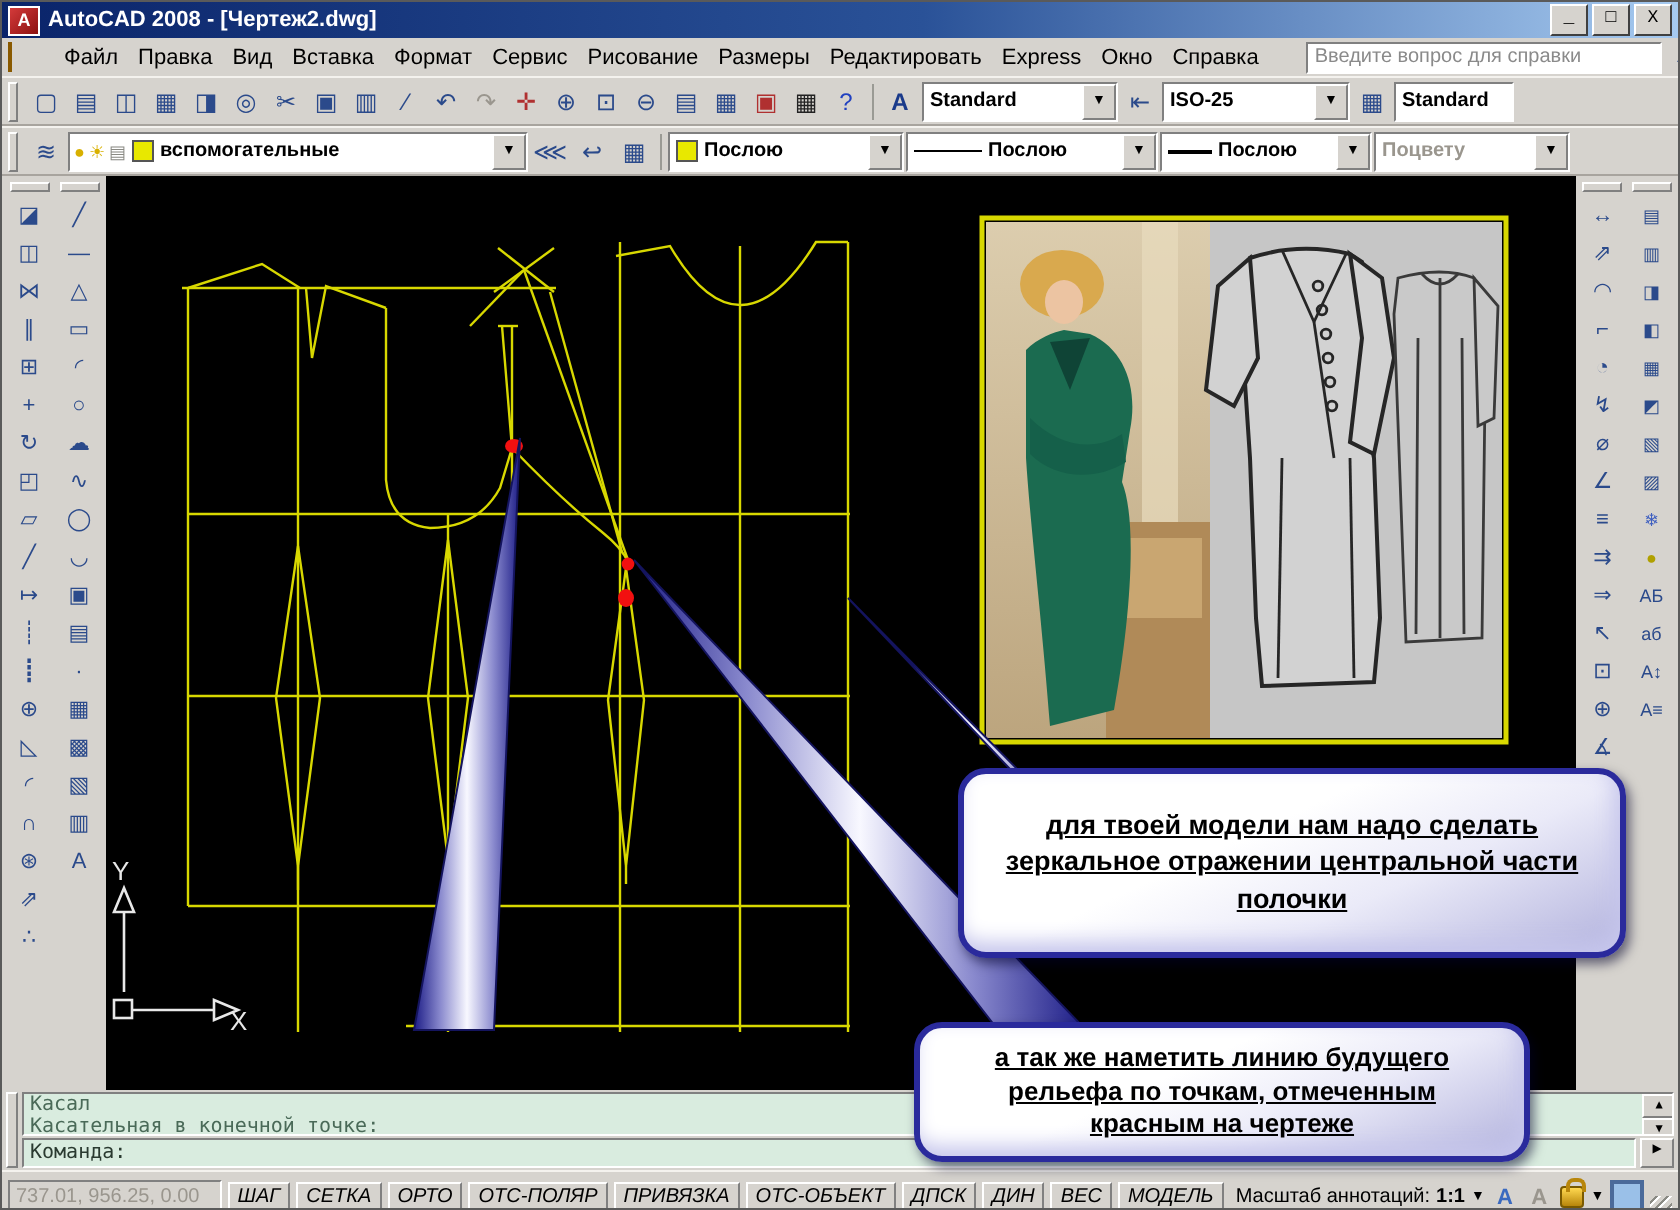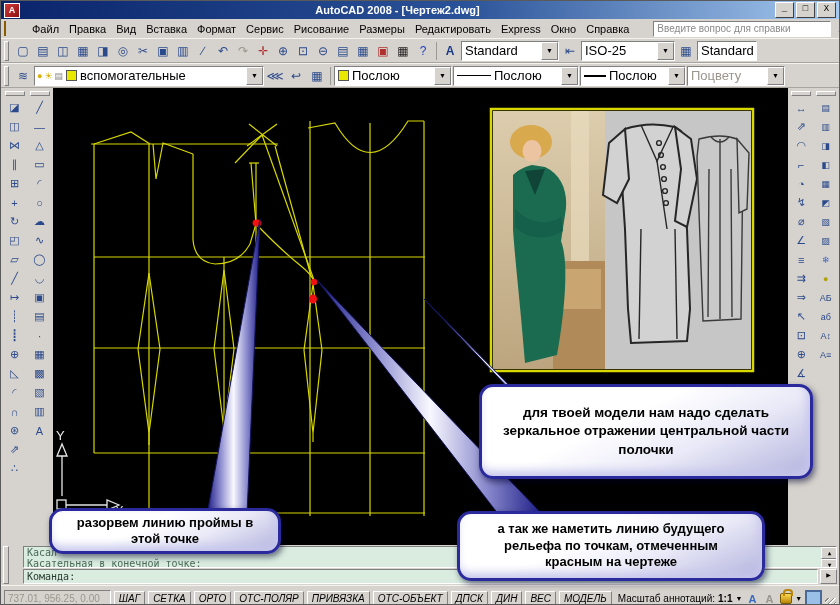--- a/index.html
+++ b/index.html
@@ -3,59 +3,59 @@
 <meta charset="utf-8">
 <style>
   html,body{margin:0;padding:0;background:#888;}
   #win{position:relative;width:840px;height:605px;background:#d6d3ce;overflow:hidden;
        font-family:"Liberation Sans",sans-serif;border:1px solid #5a5a5a;box-sizing:border-box;}
   
   .titlebar{height:18px;background:linear-gradient(90deg,#0a246a 0%,#2a5298 55%,#a6caf0 100%);
             display:flex;align-items:center;padding:0 3px;gap:4px;}
   .appicon{width:14px;height:13px;background:linear-gradient(135deg,#d43a3a,#8c1010);
            color:#fff;font-size:9px;font-weight:bold;text-align:center;line-height:13px;border:1px solid #fff;}
-  .title-text{color:#fff;font-weight:bold;font-size:11px;flex:1;white-space:nowrap;text-align:center;}
+  .title-text{color:#fff;font-weight:bold;font-size:11px;flex:1;white-space:nowrap;}
   .wbtns{display:flex;gap:2px;}
   .wbtn{width:17px;height:14px;background:#d6d3ce;border:1px solid;border-color:#fff #404040 #404040 #fff;
         font-size:9px;line-height:12px;text-align:center;font-family:"Liberation Mono",monospace;color:#000;}
   
   .menubar{height:19px;display:flex;align-items:center;font-size:11px;padding:0 3px;gap:19px;background:#d6d3ce;}
   .doc-icon{width:14px;height:13px;background:linear-gradient(135deg,#ffd24a,#d88a10);border:1px solid #8a5a00;margin-right:2px;}
   .menu-item{padding:2px 5px;white-space:nowrap;color:#000;}
   .searchwrap{display:flex;align-items:center;margin-left:auto;gap:2px;}
   .searchbox{width:170px;height:14px;background:#fff;border:1px solid;border-color:#808080 #fff #fff #808080;
              font-size:10px;color:#8a8a8a;padding:0 3px;line-height:14px;white-space:nowrap;overflow:hidden;}
   .mini-btn{width:16px;height:15px;display:flex;align-items:center;justify-content:center;font-size:10px;color:#2b4a8b;}
   
   .toolbar{height:23px;display:flex;align-items:center;padding:0 2px;gap:1px;background:#d6d3ce;
            border-top:1px solid #f4f2ee;border-bottom:1px solid #a8a49e;}
   .handle{width:3px;height:18px;border:1px solid;border-color:#fff #808080 #808080 #fff;margin:0 3px 0 1px;}
   .tb{width:20px;height:20px;display:flex;align-items:center;justify-content:center;font-size:12px;
       color:#2b4a8b;flex:0 0 auto;}
   .sep{width:1px;height:18px;background:#9a9a94;margin:0 2px;flex:0 0 auto;}
   .combo{display:flex;align-items:center;height:18px;background:#fff;border:1px solid;
          border-color:#808080 #fff #fff #808080;flex:0 0 auto;}
-  .combo .val{flex:1;font-size:13px;padding:0 3px;white-space:nowrap;overflow:hidden;color:#000;}
+  .combo .val{flex:1;font-size:10px;padding:0 3px;white-space:nowrap;overflow:hidden;color:#000;font-weight:bold;}
   .combo .drop{width:15px;height:16px;background:#d6d3ce;border:1px solid;border-color:#fff #808080 #808080 #fff;
                display:flex;align-items:center;justify-content:center;font-size:7px;color:#000;}
   .combo.disabled .val{color:#9a968e;}
   .swatch{width:9px;height:9px;background:#e8e800;border:1px solid #555;margin-left:3px;flex:0 0 auto;}
   .lt-line{width:34px;height:1px;background:#000;margin-left:3px;flex:0 0 auto;}
   .lw-line{width:22px;height:2px;background:#000;margin-left:3px;flex:0 0 auto;}
   .mini-ico{font-size:9px;margin-left:2px;flex:0 0 auto;}
   
   .main{display:flex;height:457px;}
   .ltools{width:54px;display:flex;justify-content:space-between;padding:2px 1px;box-sizing:border-box;}
   .rtools{width:51px;display:flex;justify-content:space-between;padding:2px 1px;box-sizing:border-box;}
   .tcol{width:25px;display:flex;flex-direction:column;align-items:center;}
   .tcol .grab{width:18px;height:3px;border:1px solid;border-color:#fff #808080 #808080 #fff;margin:1px 0 2px;}
   .ti{width:22px;height:19px;display:flex;align-items:center;justify-content:center;font-size:11px;color:#2b4a8b;}
   .canvas{position:relative;flex:1;background:#000;}
   
-  .cmd{height:40px;background:#d6d3ce;display:flex;padding:1px 2px;box-sizing:border-box;gap:14px;}
+  .cmd{height:40px;background:#d6d3ce;display:flex;padding:1px 2px;box-sizing:border-box;gap:2px;}
   .cmd .split{width:4px;border:1px solid;border-color:#fff #808080 #808080 #fff;}
   .cmdinner{flex:1;display:flex;flex-direction:column;gap:1px;}
   .hist{position:relative;flex:1;background:#d9ecdf;border:1px solid;border-color:#808080 #fff #fff #808080;
         font-family:"DejaVu Sans Mono",monospace;font-size:10px;color:#4a6a58;padding:0 3px;line-height:11px;overflow:hidden;}
   .vscroll{position:absolute;right:0;top:0;width:15px;height:100%;display:flex;flex-direction:column;justify-content:space-between;}
   .sbtn{width:15px;height:11px;background:#d6d3ce;border:1px solid;border-color:#fff #808080 #808080 #fff;
         font-size:6px;text-align:center;line-height:10px;color:#000;}
   .cmdrow{height:15px;display:flex;gap:2px;}
   .prompt{flex:1;background:#d9ecdf;border:1px solid;border-color:#808080 #fff #fff #808080;
           font-family:"DejaVu Sans Mono",monospace;font-size:10px;color:#2a3a30;padding:0 3px;line-height:13px;}
@@ -71,21 +71,21 @@
   .lock{width:12px;height:9px;background:linear-gradient(#ffd850,#b8860b);border:1px solid #7a5a00;border-radius:2px;position:relative;}
   .lock:before{content:"";position:absolute;left:2px;top:-5px;width:6px;height:5px;border:2px solid #b8860b;border-bottom:none;border-radius:4px 4px 0 0;}
   .cleanbtn{width:14px;height:14px;background:#9ac0e8;border:2px solid #4a6a9a;}
   .grip{width:13px;height:13px;background:repeating-linear-gradient(135deg,#d6d3ce 0 2px,#8a8a84 2px 3px,#fff 3px 4px);align-self:flex-end;}
   
   #overlay{position:absolute;left:0;top:0;z-index:40;pointer-events:none;}
   .bubble{position:absolute;z-index:50;background:linear-gradient(155deg,#ffffff 40%,#eaeaf8 65%,#b2b2dd 100%);
           border:3px solid #2a2a9c;border-radius:14px;
           box-shadow:2px 3px 6px rgba(0,0,40,.55), inset -3px -5px 10px #c6c6ec;
           display:flex;align-items:center;justify-content:center;text-align:center;
-          font-weight:bold;color:#000;box-sizing:border-box;}
+          font-weight:bold;color:#000;box-sizing:border-box;text-decoration:underline;}
   #b1{left:478px;top:383px;width:334px;height:95px;font-size:13.5px;line-height:1.35;}
   #b2{left:48px;top:507px;width:232px;height:46px;font-size:13px;line-height:1.25;}
   #b3{left:456px;top:510px;width:308px;height:70px;font-size:13px;line-height:1.3;}
   .bubble span{display:block;padding:0 14px;}
 </style>
 </head>
 <body>
 
 <div id="win">
 
@@ -458,20 +458,17 @@
       </linearGradient>
     </defs>
     <polygon points="259,218 206,514 246,514" fill="url(#beamG)" stroke="#14145e" stroke-width="1"></polygon>
     <polygon points="316,279 498,514 542,514" fill="url(#beamG)" stroke="#14145e" stroke-width="1"></polygon>
     <polygon points="423,298 512,388 548,430" fill="url(#beamG)" stroke="#14145e" stroke-width="1"></polygon>
   </svg>
 
   <div class="bubble" id="b1">
     <span>для твоей модели нам надо сделать зеркальное отражении центральной части полочки</span>
   </div>
-  <div class="bubble" id="b2">
-    <span>разорвем линию проймы в этой точке</span>
-  </div>
   <div class="bubble" id="b3">
     <span>а так же наметить линию будущего рельефа по точкам, отмеченным красным на чертеже</span>
   </div>
 
 </div>
 
 </body></html>

